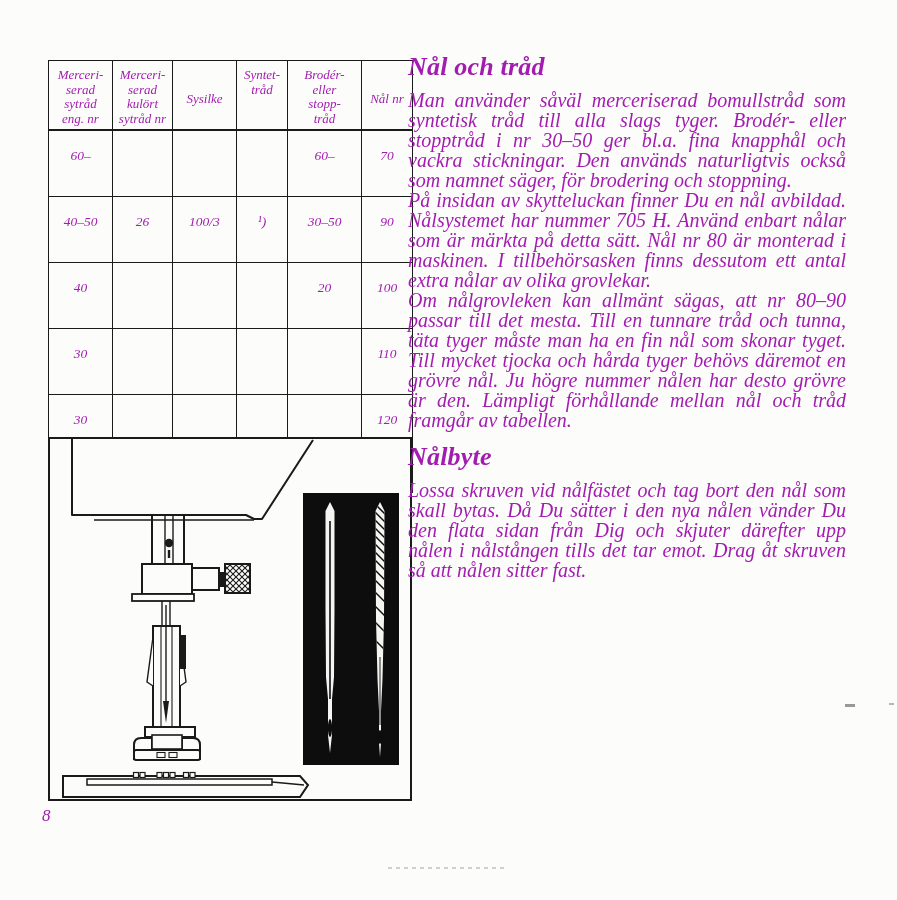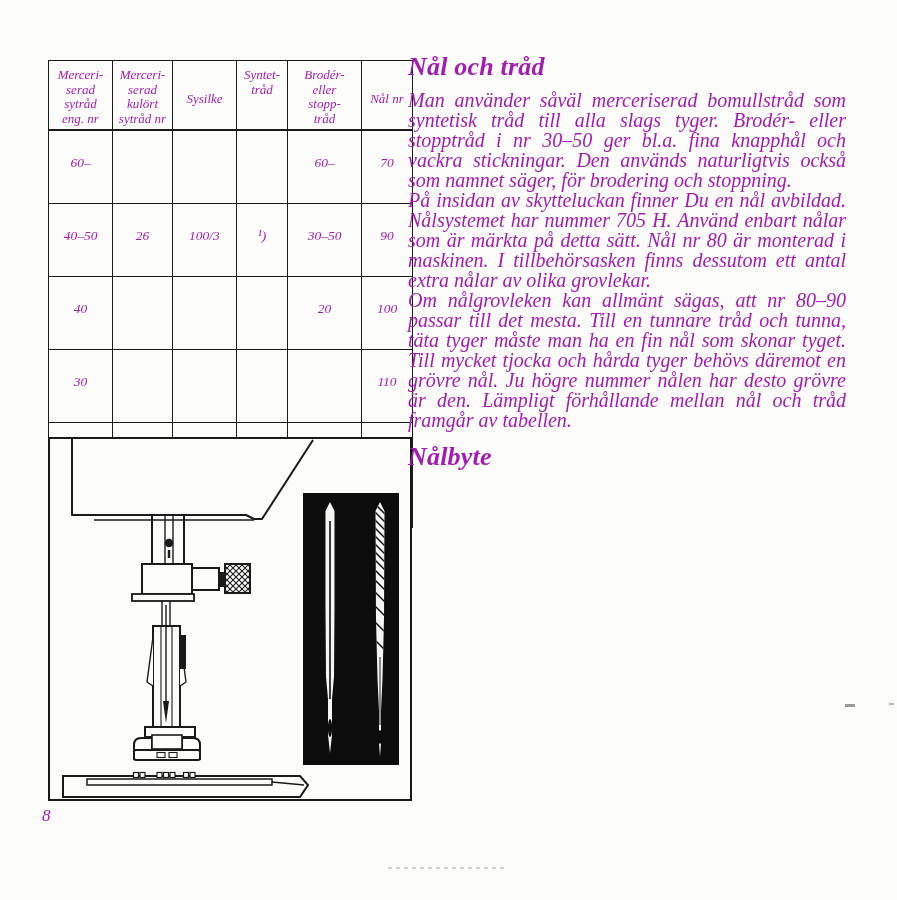--- a/index.html
+++ b/index.html
@@ -19,21 +19,21 @@
     border:1.4px solid #1a1a1a;
     text-align:center; overflow:hidden;
   }
   table.spec th {
     font-weight:normal; font-size:13px; line-height:14.5px;
     white-space:pre-line; vertical-align:top; padding-top:7px;
     height:58px; border-bottom:2px solid #1a1a1a;
   }
   table.spec th.v-mid { vertical-align:middle; padding-top:9px; }
   table.spec td {
-    font-size:13.5px; vertical-align:top; padding-top:24px; height:47px;
+    font-size:13.5px; vertical-align:top; padding-top:17px; height:47px;
   }
   table.spec tr.footnote-row td {
     text-align:left; font-size:13.5px; height:22px;
     padding:4px 0 4px 9px; vertical-align:middle;
     border-top:2px solid #1a1a1a;
   }
   
   .figure-box {
     position:absolute; left:48px; top:437px;
     width:360px; height:360px; border:2px solid #1a1a1a;
@@ -231,20 +231,21 @@
 
   <div class="right-col">
     <section>
       <h2>Nål och tråd</h2>
       <p>Man använder såväl merceriserad bomullstråd som syntetisk tråd till alla slags tyger. Brodér- eller stopptråd i nr 30–50 ger bl.a. fina knapphål och vackra stickningar. Den används naturligtvis också som namnet säger, för brodering och stoppning.</p>
       <p>På insidan av skytteluckan finner Du en nål avbildad. Nålsystemet har nummer 705 H. Använd enbart nålar som är märkta på detta sätt. Nål nr 80 är monterad i maskinen. I tillbehörsasken finns dessutom ett antal extra nålar av olika grovlekar.</p>
       <p>Om nålgrovleken kan allmänt sägas, att nr 80–90 passar till det mesta. Till en tunnare tråd och tunna, täta tyger måste man ha en fin nål som skonar tyget. Till mycket tjocka och hårda tyger behövs däremot en grövre nål. Ju högre nummer nålen har desto grövre är den. Lämpligt förhållande mellan nål och tråd framgår av tabellen.</p>
     </section>
     <section class="second">
       <h2>Nålbyte</h2>
+      <p>Lossa skruven vid nålfästet och tag bort den nål som skall bytas. Då Du sätter i den nya nålen vänder Du den flata sidan från Dig och skjuter därefter upp nålen i nålstången tills det tar emot. Drag åt skruven så att nålen sitter fast.</p>
     </section>
   </div>
 
   <div class="page-number">8</div>
   <div class="smudge"></div>
   <div class="speck-1"></div>
   <div class="speck-2"></div>
 
 </div>
 

